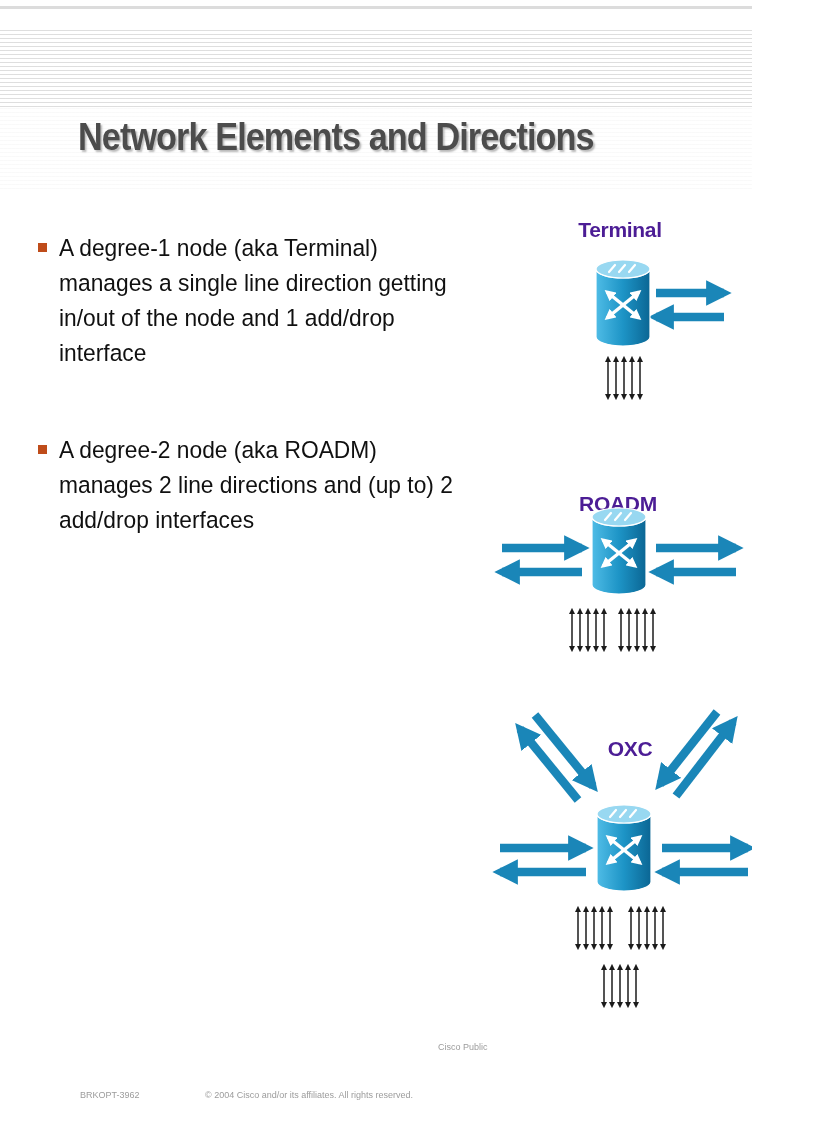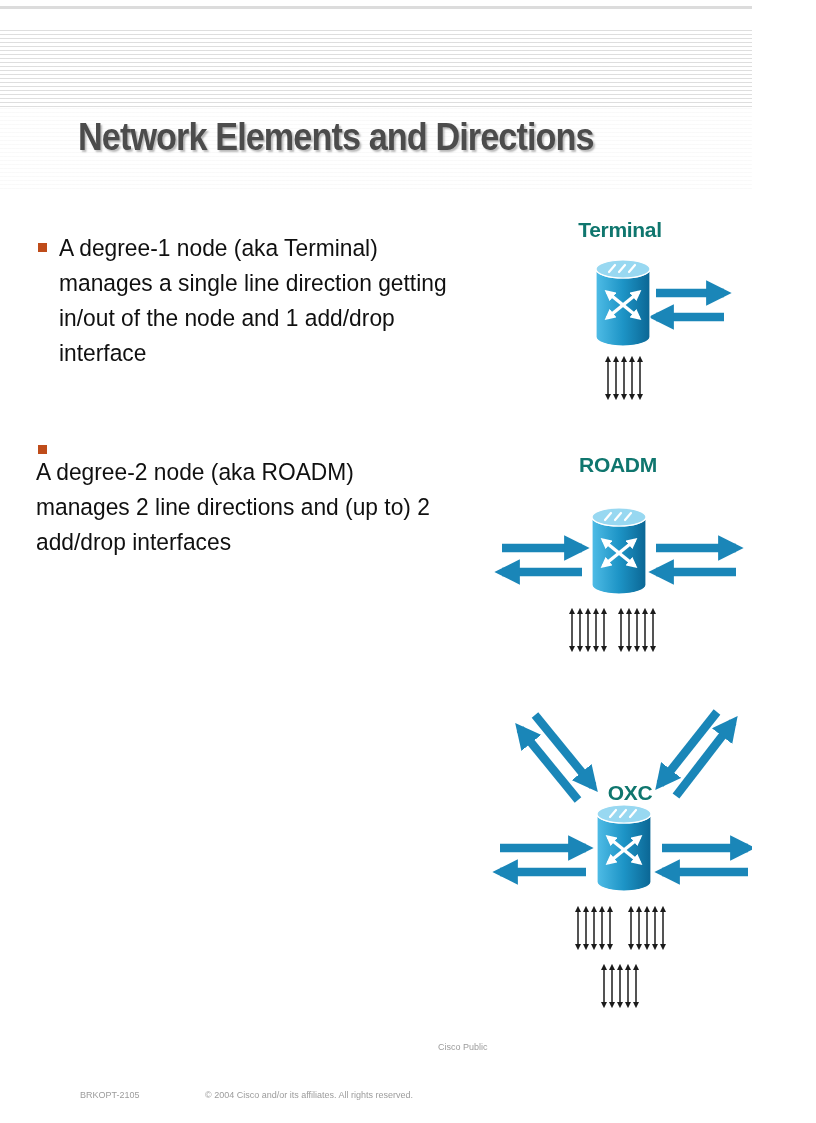--- a/index.html
+++ b/index.html
@@ -15,23 +15,23 @@
 
   .title { position:absolute; left:78px; top:116px; font-size:38px; font-weight:bold; color:#4c4c4c;
            letter-spacing:-1px; white-space:nowrap; transform:scaleX(.9); transform-origin:0 0;
            text-shadow:2px 2px 2px rgba(130,130,130,.55); }
 
   .bullets { position:absolute; left:36px; top:230px; width:470px; }
   .bullet { display:flex; }
   .bullet .sq { flex:0 0 auto; width:9px; height:9px; background:#bf4c1a; margin:13px 12px 0 2px; }
   .bullet .txt { font-size:24.5px; line-height:35px; color:#101010; width:448px;
                  transform:scaleX(.93); transform-origin:0 0; }
-  .mb1 { margin-bottom:72px; } .mb2 { margin-bottom:62px; } .mb3 { margin-bottom:30px;flex-direction:column; }
+  .mb1 { margin-bottom:72px; } .mb2 { margin-bottom:62px; } .mb3 { margin-bottom:30px; }
 
-  .dlabel { position:absolute; font-size:21px; font-weight:bold; color:#0f766e; text-align:center;
+  .dlabel { position:absolute; font-size:21px; font-weight:bold; color:#4c1d95; text-align:center;
             letter-spacing:-0.3px; }
   svg.diagram { position:absolute; overflow:visible; }
 
   .footer-item { position:absolute; font-size:9px; color:#9c9c9c; white-space:nowrap; }
   .pagenum { position:absolute; left:770px; top:1092px; font-size:13px; color:#7f1d1d; }
 </style>
 </head>
 <body>
 
 <div class="page">
@@ -87,45 +87,45 @@
   </div>
 
   <div class="dlabel" style="left:540px; top:218px; width:160px;">Terminal</div>
   <svg class="diagram" style="left:540px; top:248px;" width="235" height="165" viewBox="0 0 235 165">
     <line x1="116" y1="45" x2="184" y2="45" stroke="#1a86b8" stroke-width="8.5" marker-end="url(#mb)"></line>
     <line x1="184" y1="69" x2="116" y2="69" stroke="#1a86b8" stroke-width="8.5" marker-end="url(#mb)"></line>
     <use href="#nodeIcon" x="55" y="12"></use>
     <use href="#ad" x="66" y="104"></use>
   </svg>
 
-  <div class="dlabel" style="left:538px; top:453px; width:160px;">ROADM</div>
+  <div class="dlabel" style="left:538px; top:492px; width:160px;">ROADM</div>
   <svg class="diagram" style="left:490px; top:500px;" width="265" height="165" viewBox="0 0 265 165">
     <line x1="12" y1="48" x2="92" y2="48" stroke="#1a86b8" stroke-width="8.5" marker-end="url(#mb)"></line>
     <line x1="92" y1="72" x2="12" y2="72" stroke="#1a86b8" stroke-width="8.5" marker-end="url(#mb)"></line>
     <line x1="166" y1="48" x2="246" y2="48" stroke="#1a86b8" stroke-width="8.5" marker-end="url(#mb)"></line>
     <line x1="246" y1="72" x2="166" y2="72" stroke="#1a86b8" stroke-width="8.5" marker-end="url(#mb)"></line>
     <use href="#nodeIcon" x="101" y="8"></use>
     <use href="#ad" x="80" y="104"></use>
     <use href="#ad" x="129" y="104"></use>
   </svg>
 
-  <div class="dlabel" style="left:565px; top:737px; width:130px;margin-top:44px;">OXC</div>
+  <div class="dlabel" style="left:565px; top:737px; width:130px;">OXC</div>
   <svg class="diagram" style="left:490px; top:690px;" width="280" height="340" viewBox="0 0 280 340">
     <line x1="45" y1="25" x2="103" y2="96" stroke="#1a86b8" stroke-width="8.5" marker-end="url(#mb)"></line>
     <line x1="88" y1="110" x2="30" y2="39" stroke="#1a86b8" stroke-width="8.5" marker-end="url(#mb)"></line>
     <line x1="227" y1="22" x2="170" y2="94" stroke="#1a86b8" stroke-width="8.5" marker-end="url(#mb)"></line>
     <line x1="186" y1="106" x2="243" y2="32" stroke="#1a86b8" stroke-width="8.5" marker-end="url(#mb)"></line>
     <line x1="10" y1="158" x2="96" y2="158" stroke="#1a86b8" stroke-width="8.5" marker-end="url(#mb)"></line>
     <line x1="96" y1="182" x2="10" y2="182" stroke="#1a86b8" stroke-width="8.5" marker-end="url(#mb)"></line>
     <line x1="172" y1="158" x2="258" y2="158" stroke="#1a86b8" stroke-width="8.5" marker-end="url(#mb)"></line>
     <line x1="258" y1="182" x2="172" y2="182" stroke="#1a86b8" stroke-width="8.5" marker-end="url(#mb)"></line>
     <use href="#nodeIcon" x="106" y="115"></use>
     <use href="#ad" x="86" y="212"></use>
     <use href="#ad" x="139" y="212"></use>
     <use href="#ad" x="112" y="270"></use>
   </svg>
 
-  <span class="footer-item" style="left:80px;  top:1090px;">BRKOPT-2105</span>
+  <span class="footer-item" style="left:80px;  top:1090px;">BRKOPT-3962</span>
   <span class="footer-item" style="left:205px; top:1090px;">© 2004 Cisco and/or its affiliates. All rights reserved.</span>
   <span class="footer-item" style="left:438px; top:1042px;">Cisco Public</span>
   <span class="pagenum">10</span>
 
 </div>
 
 </body></html>

